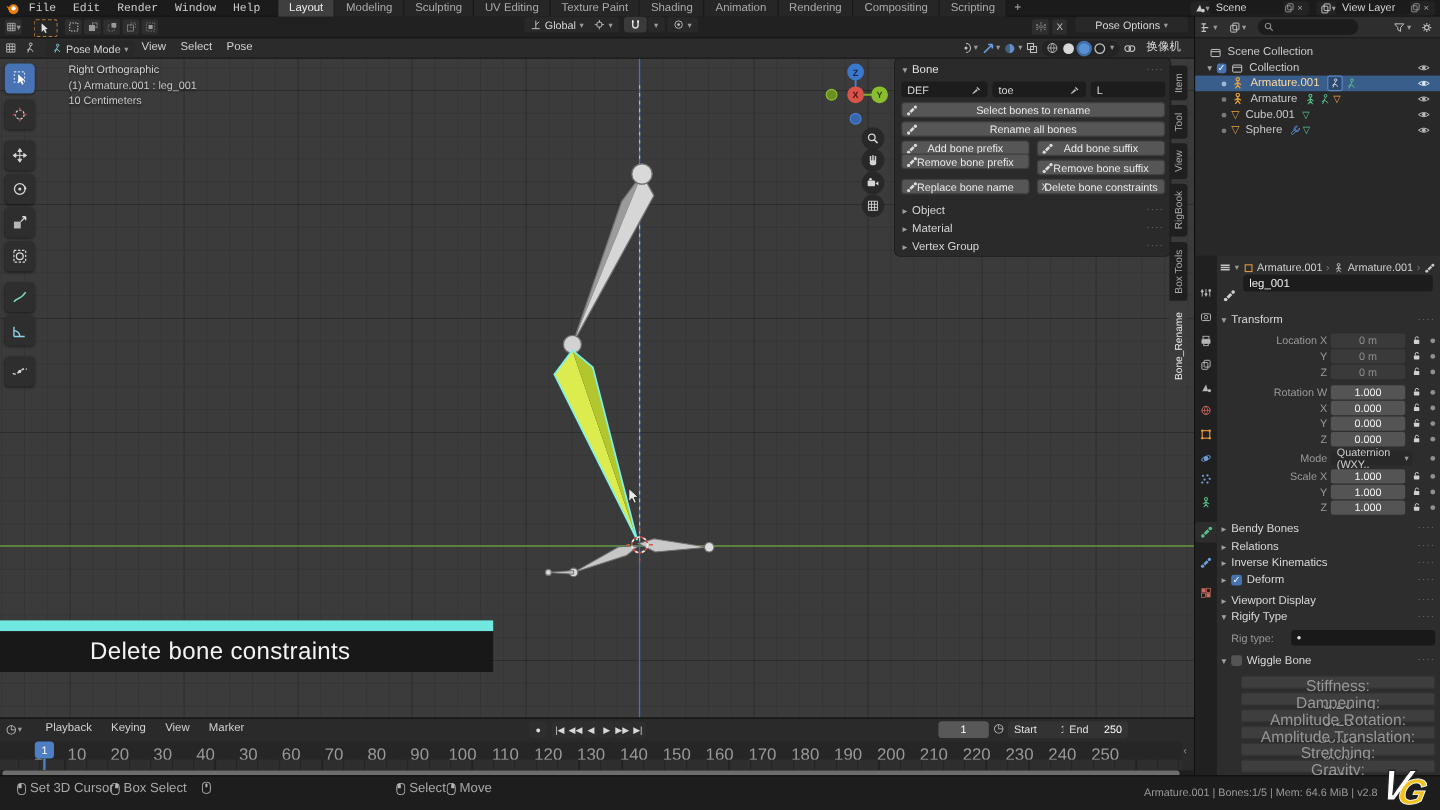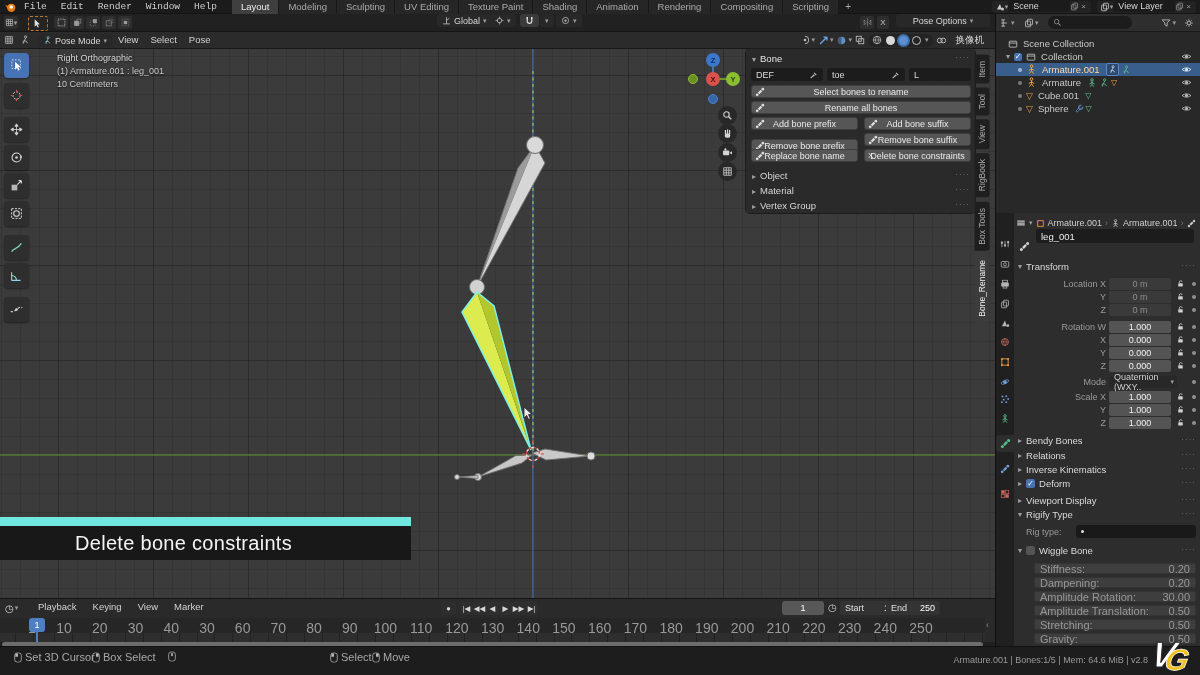--- a/index.html
+++ b/index.html
@@ -96,21 +96,21 @@
   #bonename{position:absolute;left:22px;top:16px;width:158px;height:14px;background:#1c1c1c;border-radius:3px;color:#eee;font-size:9.5px;display:flex;align-items:center;padding:0 5px;box-sizing:border-box;}
   .phead{position:absolute;left:4px;font-size:9.5px;color:#dadada;display:flex;align-items:center;}
   .prow{position:absolute;left:0;width:100%;height:13px;}
   .plabel{position:absolute;right:95px;top:1px;font-size:9px;color:#9a9a9a;text-align:right;width:80px;}
   .pfield{position:absolute;left:95px;top:0;width:62px;height:12px;background:#545454;border-radius:2px;color:#f2f2f2;font-size:9px;display:flex;align-items:center;justify-content:center;}
   .pfield.off{background:#3a3a3a;color:#8d8d8d;}
   .pfield.dd{background:#282828;color:#cfcfcf;justify-content:flex-start;padding-left:5px;box-sizing:border-box;width:68px;}
   .pfield.dd::after{content:"▾";margin-left:auto;margin-right:3px;font-size:7px;color:#9a9a9a;}
   .plock{position:absolute;left:162px;top:1px;}
   .pdot{position:absolute;left:178px;top:4px;width:4px;height:4px;border-radius:50%;background:#909090;}
-  .wrow{position:absolute;left:20px;width:162px;height:11px;background:#3e3e3e;border:1px solid #343434;border-radius:2px;color:#979797;font-size:11px;display:flex;justify-content:space-between;align-items:center;padding:0 5px;box-sizing:border-box;}
+  .wrow{position:absolute;left:20px;width:162px;height:11px;background:#3e3e3e;border:1px solid #343434;border-radius:2px;color:#979797;font-size:13px;display:flex;justify-content:space-between;align-items:center;padding:0 5px;box-sizing:border-box;flex-direction:column;}
   .cb{width:9px;height:9px;border-radius:2px;background:#4772b3;color:#fff;font-size:8px;line-height:9px;text-align:center;margin-right:4px;}
   .cb.un{background:#545454;}
   #rigfield{position:absolute;left:62px;top:0;width:120px;height:13px;background:#191919;border-radius:3px;display:flex;align-items:center;padding:0 5px;box-sizing:border-box;color:#ddd;font-size:9px;}
   #logo{position:absolute;right:2px;top:634px;z-index:60;}
 </style>
 </head>
 <body>
 
 <svg width="0" height="0" style="position:absolute">
   <defs>
@@ -596,21 +596,21 @@
         <span>Add bone prefix</span>
       </div>
     <div class="nbtn" style="left:118px;top:68px;width:107px">
         <span class="bic">
           <svg width="10" height="10" viewBox="0 0 16 16" fill="#dcdcdc">
             <use href="#sym-bone"></use>
           </svg>
         </span>
         <span>Add bone suffix</span>
       </div>
-    <div class="nbtn" style="left:5px;top:90px;width:107px">
+    <div class="nbtn" style="left:5px;top:79px;width:107px">
         <span class="bic">
           <svg width="10" height="10" viewBox="0 0 16 16" fill="#dcdcdc">
             <use href="#sym-bone"></use>
           </svg>
         </span>
         <span>Remove bone prefix</span>
       </div>
     <div class="nbtn" style="left:118px;top:84px;width:107px">
         <span class="bic">
           <svg width="10" height="10" viewBox="0 0 16 16" fill="#dcdcdc">

